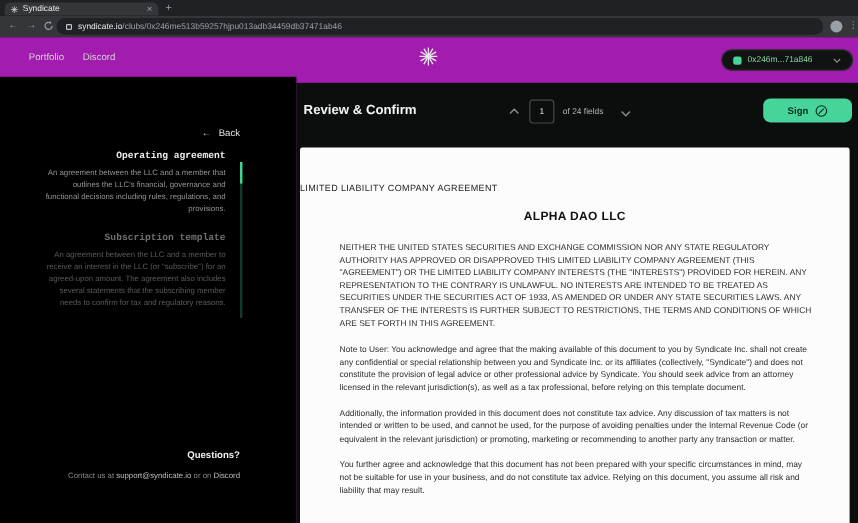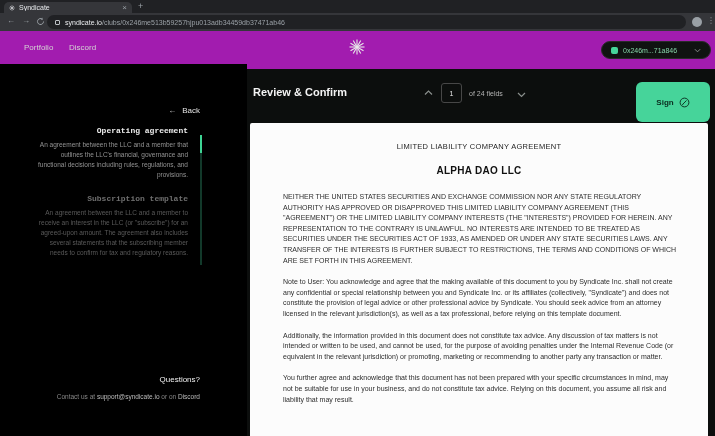--- a/index.html
+++ b/index.html
@@ -43,40 +43,40 @@
   .sections { position:absolute; top:62px; right:59px; width:155px; text-align:right; }
   .section { cursor:pointer; }
   .section + .section { margin-top:14px; }
   .sec-title { font-size:8px; font-weight:700; color:#ececec; margin-bottom:5px;font-family:Liberation Mono, monospace; }
   .sec-desc { font-size:6.5px; line-height:10px; color:#949494; }
   .section.dim .sec-title { color:#6f6f6f; }
   .section.dim .sec-desc { color:#5a5a5a; }
   .track { position:absolute; top:71px; left:200px; width:2px; height:130px; background:#12392a; }
   .track-active { width:2px; height:18px; background:#3ed494; }
   .questions { position:absolute; top:311px; right:47px; width:150px; text-align:right; }
-  .q-title { font-size:8px; font-weight:400; color:#f0f0f0; margin-bottom:7px; }
+  .q-title { font-size:8px; font-weight:700; color:#f0f0f0; margin-bottom:7px; }
   .q-text { font-size:6.5px; line-height:11px; color:#878787; }
   .q-text a { color:#bdbdbd; text-decoration:none; }
 
   .panel { position:absolute; top:38px; left:247px; width:468px; height:372px; background:#0c0e0d; overflow:hidden; }
   .panel-title { position:absolute; top:17px; left:6px; font-size:11px; font-weight:700; color:#f4f4f4; }
   .chev-btn { position:absolute; background:none; border:none; padding:0; cursor:pointer; }
   .chev-up { top:21px; left:177px; }
   .chev-dn { top:23px; left:270px; }
   .field-input { position:absolute; top:14px; left:194px; width:21px; height:20px; background:transparent;
     border:1px solid #474747; border-radius:3px; color:#e8e8e8; font-size:7px; text-align:center;
     font-family:"Liberation Sans", sans-serif; }
   .field-count { position:absolute; top:21px; left:222px; font-size:7px; color:#b3b3b3; }
-  .sign-btn { position:absolute; top:13px; left:389px; width:74px; height:40px; border:none; border-radius:6px;
+  .sign-btn { position:absolute; top:13px; left:389px; width:74px; height:20px; border:none; border-radius:6px;
     background:#46d49a; color:#0a2b1e; font-size:8px; font-weight:700; display:flex; align-items:center;
     justify-content:center; gap:5px; cursor:pointer; font-family:"Liberation Sans", sans-serif; }
 
   .doc-page { position:absolute; top:54px; left:3px; width:458px; height:330px; background:#fcfcfc;
     border-radius:2px 2px 0 0; }
-  .doc-title { padding-top:19px; text-align:center; font-size:7.5px; color:#1d1d1d; letter-spacing:.3px; }
+  .doc-title { padding-top:29px; text-align:left; font-size:7.5px; color:#1d1d1d; letter-spacing:.3px; }
   .doc-subtitle { margin-top:14px; text-align:center; font-size:10px; font-weight:700; color:#111; letter-spacing:.3px; }
   .doc-body { margin:16px 30px 0 33px; }
   .doc-body p { font-size:7px; line-height:10.6px; color:#2d2d2d; margin-bottom:11px; }
 </style>
 </head>
 <body>
 
 <div class="stage">
 
   <div class="tabstrip">

